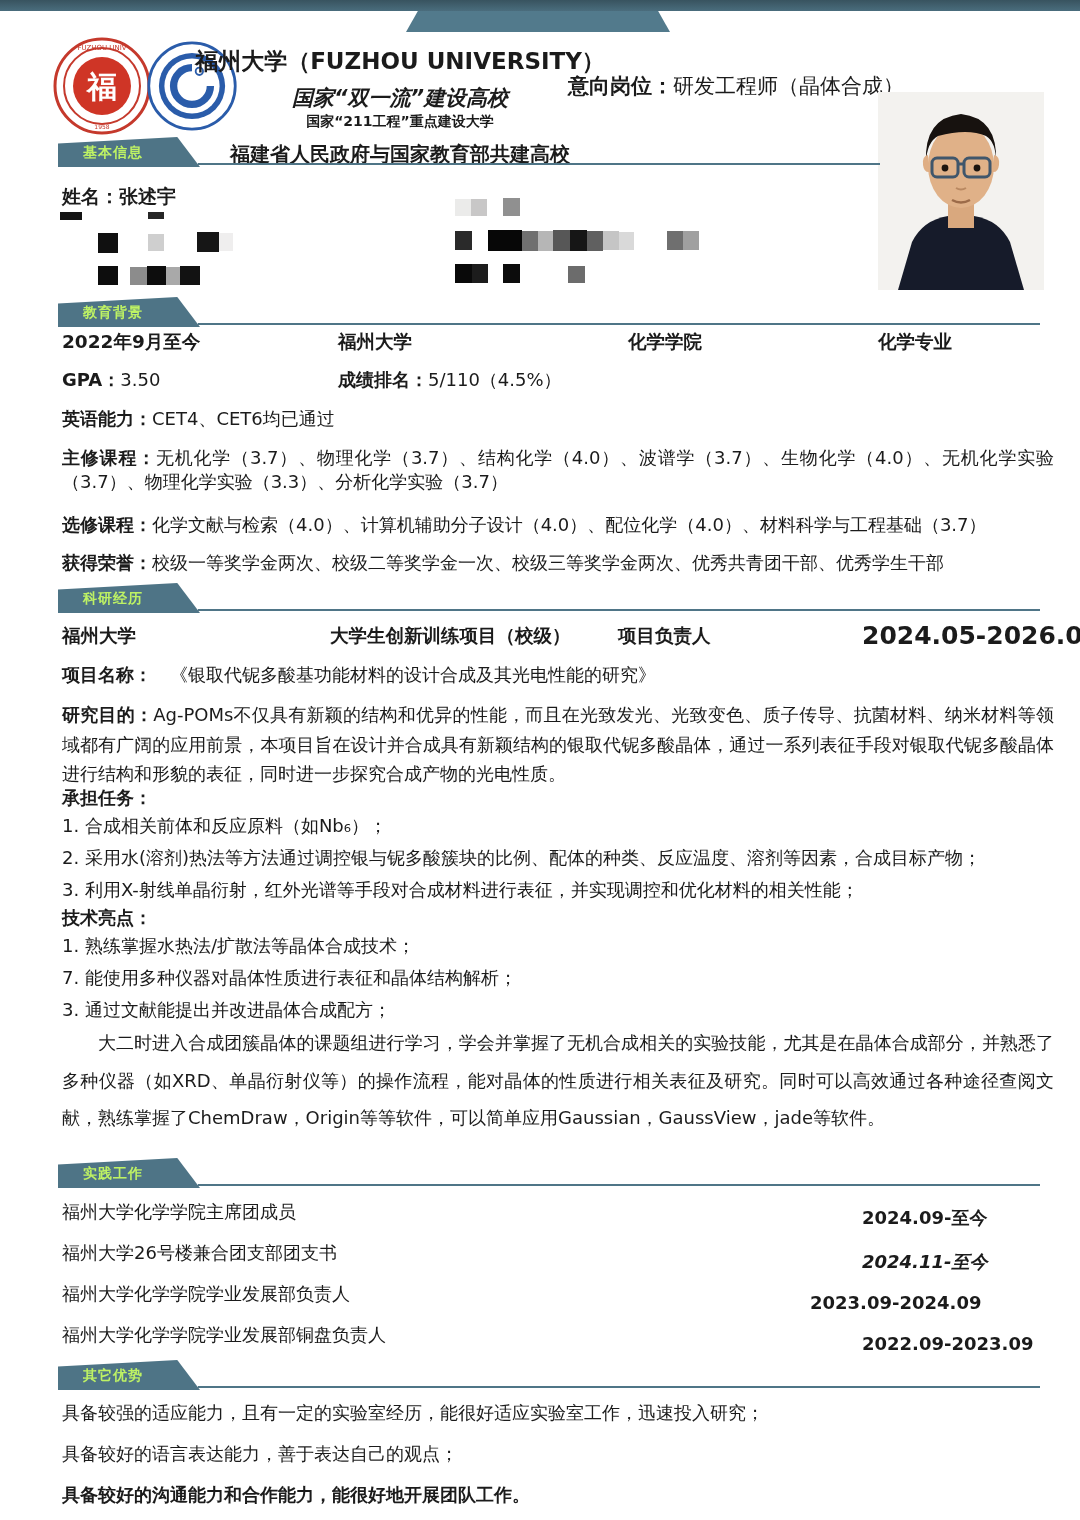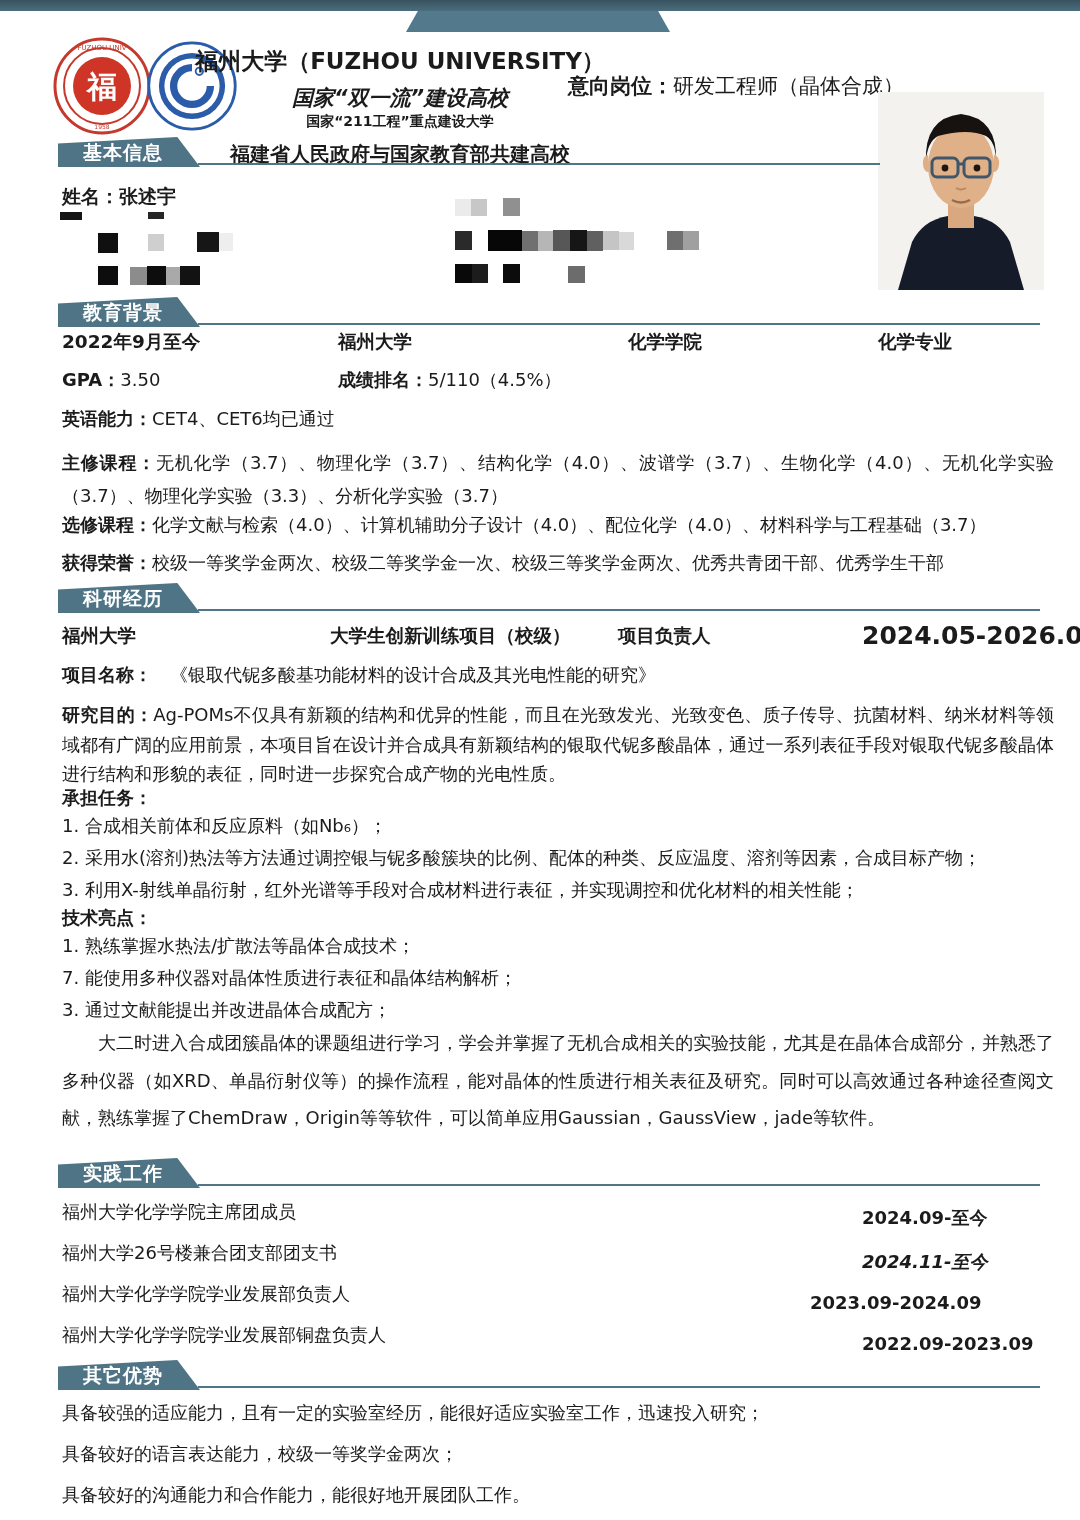--- a/index.html
+++ b/index.html
@@ -4,22 +4,22 @@
 <style>
   html,body{margin:0;padding:0;background:#ffffff;}
   .page{position:relative;width:1080px;height:1520px;background:#ffffff;overflow:hidden;
         font-family:"DejaVu Sans","Liberation Sans",sans-serif;color:#1b1b1b;}
   
   .top-bar{position:absolute;left:0;top:0;width:1080px;height:11px;
            background:linear-gradient(#38535f,#4a6d7d);}
   .top-notch{position:absolute;left:406px;top:11px;width:264px;height:21px;background:#527a8c;
              clip-path:polygon(4.5% 0,95.5% 0,100% 100%,0 100%);}
   
-  .banner{position:absolute;left:58px;width:142px;height:30px;background:#4e7486;color:#ffffff;
-          font-weight:700;font-size:19px;line-height:31px;padding-left:25px;box-sizing:border-box;
+  .banner{position:absolute;left:58px;width:142px;height:30px;background:#4e7486;color:#bef264;
+          font-weight:700;font-size:14px;line-height:31px;padding-left:25px;box-sizing:border-box;
           clip-path:polygon(0 22%,84% 0,100% 100%,0 100%);
           filter:drop-shadow(0 -3px 0 rgba(42,53,61,0.75));letter-spacing:1px;}
   .rule{position:absolute;height:2px;background:#4f7587;}
   .label{font-weight:700;}
   .t{position:absolute;font-size:18px;line-height:24px;white-space:nowrap;}
   .bold{font-weight:700;}
   .para{position:absolute;font-size:18px;line-height:29.5px;text-align:justify;white-space:normal;}
   .hdr-line{position:absolute;left:190px;width:420px;text-align:center;white-space:nowrap;font-weight:600;}
   .photo{position:absolute;left:878px;top:92px;width:166px;height:198px;background:#f2f1ee;overflow:hidden;}
   .logo{position:absolute;top:36px;}
@@ -127,21 +127,21 @@
   <div class="t" style="left:62px;top:368px;">
     <span class="label">GPA：</span><span>3.50</span>
   </div>
   <div class="t" style="left:338px;top:368px;">
     <span class="label">成绩排名：</span><span>5/110（4.5%）</span>
   </div>
   <div class="t" style="left:62px;top:407px;">
     <span class="label">英语能力：</span><span>CET4、CET6均已通过</span>
   </div>
 
-  <div class="para" style="left:62px;top:446px;width:992px;line-height:33px;">
+  <div class="para" style="left:62px;top:446px;width:992px;line-height:24px;">
     <span class="label">主修课程：</span><span>无机化学（3.7）、物理化学（3.7）、结构化学（4.0）、波谱学（3.7）、生物化学（4.0）、无机化学实验（3.7）、物理化学实验（3.3）、分析化学实验（3.7）</span>
   </div>
   <div class="para" style="left:62px;top:510px;width:992px;">
     <span class="label">选修课程：</span><span>化学文献与检索（4.0）、计算机辅助分子设计（4.0）、配位化学（4.0）、材料科学与工程基础（3.7）</span>
   </div>
   <div class="para" style="left:62px;top:548px;width:992px;">
     <span class="label">获得荣誉：</span><span>校级一等奖学金两次、校级二等奖学金一次、校级三等奖学金两次、优秀共青团干部、优秀学生干部</span>
   </div>
 
   <div class="banner" style="top:583px;">科研经历</div>
@@ -181,16 +181,16 @@
   <div class="t date-col" style="left:862px;top:1250px;font-style:italic;">2024.11-至今</div>
   <div class="t" style="left:62px;top:1282px;">福州大学化学学院学业发展部负责人</div>
   <div class="t date-col" style="left:810px;top:1291px;">2023.09-2024.09</div>
   <div class="t" style="left:62px;top:1323px;">福州大学化学学院学业发展部铜盘负责人</div>
   <div class="t date-col" style="left:862px;top:1332px;">2022.09-2023.09</div>
 
   <div class="banner" style="top:1360px;">其它优势</div>
   <div class="rule" style="left:198px;top:1386px;width:842px;"></div>
 
   <div class="t" style="left:62px;top:1401px;">具备较强的适应能力，且有一定的实验室经历，能很好适应实验室工作，迅速投入研究；</div>
-  <div class="t" style="left:62px;top:1442px;">具备较好的语言表达能力，校级一等奖学金两次；</div>
-  <div class="t" style="left:62px;top:1483px;">具备较好的沟通能力和合作能力，能很好地开展团队工作。</div>
+  <div class="t" style="left:62px;top:1442px;">具备较好的语言表达能力，善于表达自己的观点；</div>
+  <div class="t" style="left:62px;top:1483px;font-weight:bold;">具备较好的沟通能力和合作能力，能很好地开展团队工作。</div>
 
 </div>
 
 </body></html>

